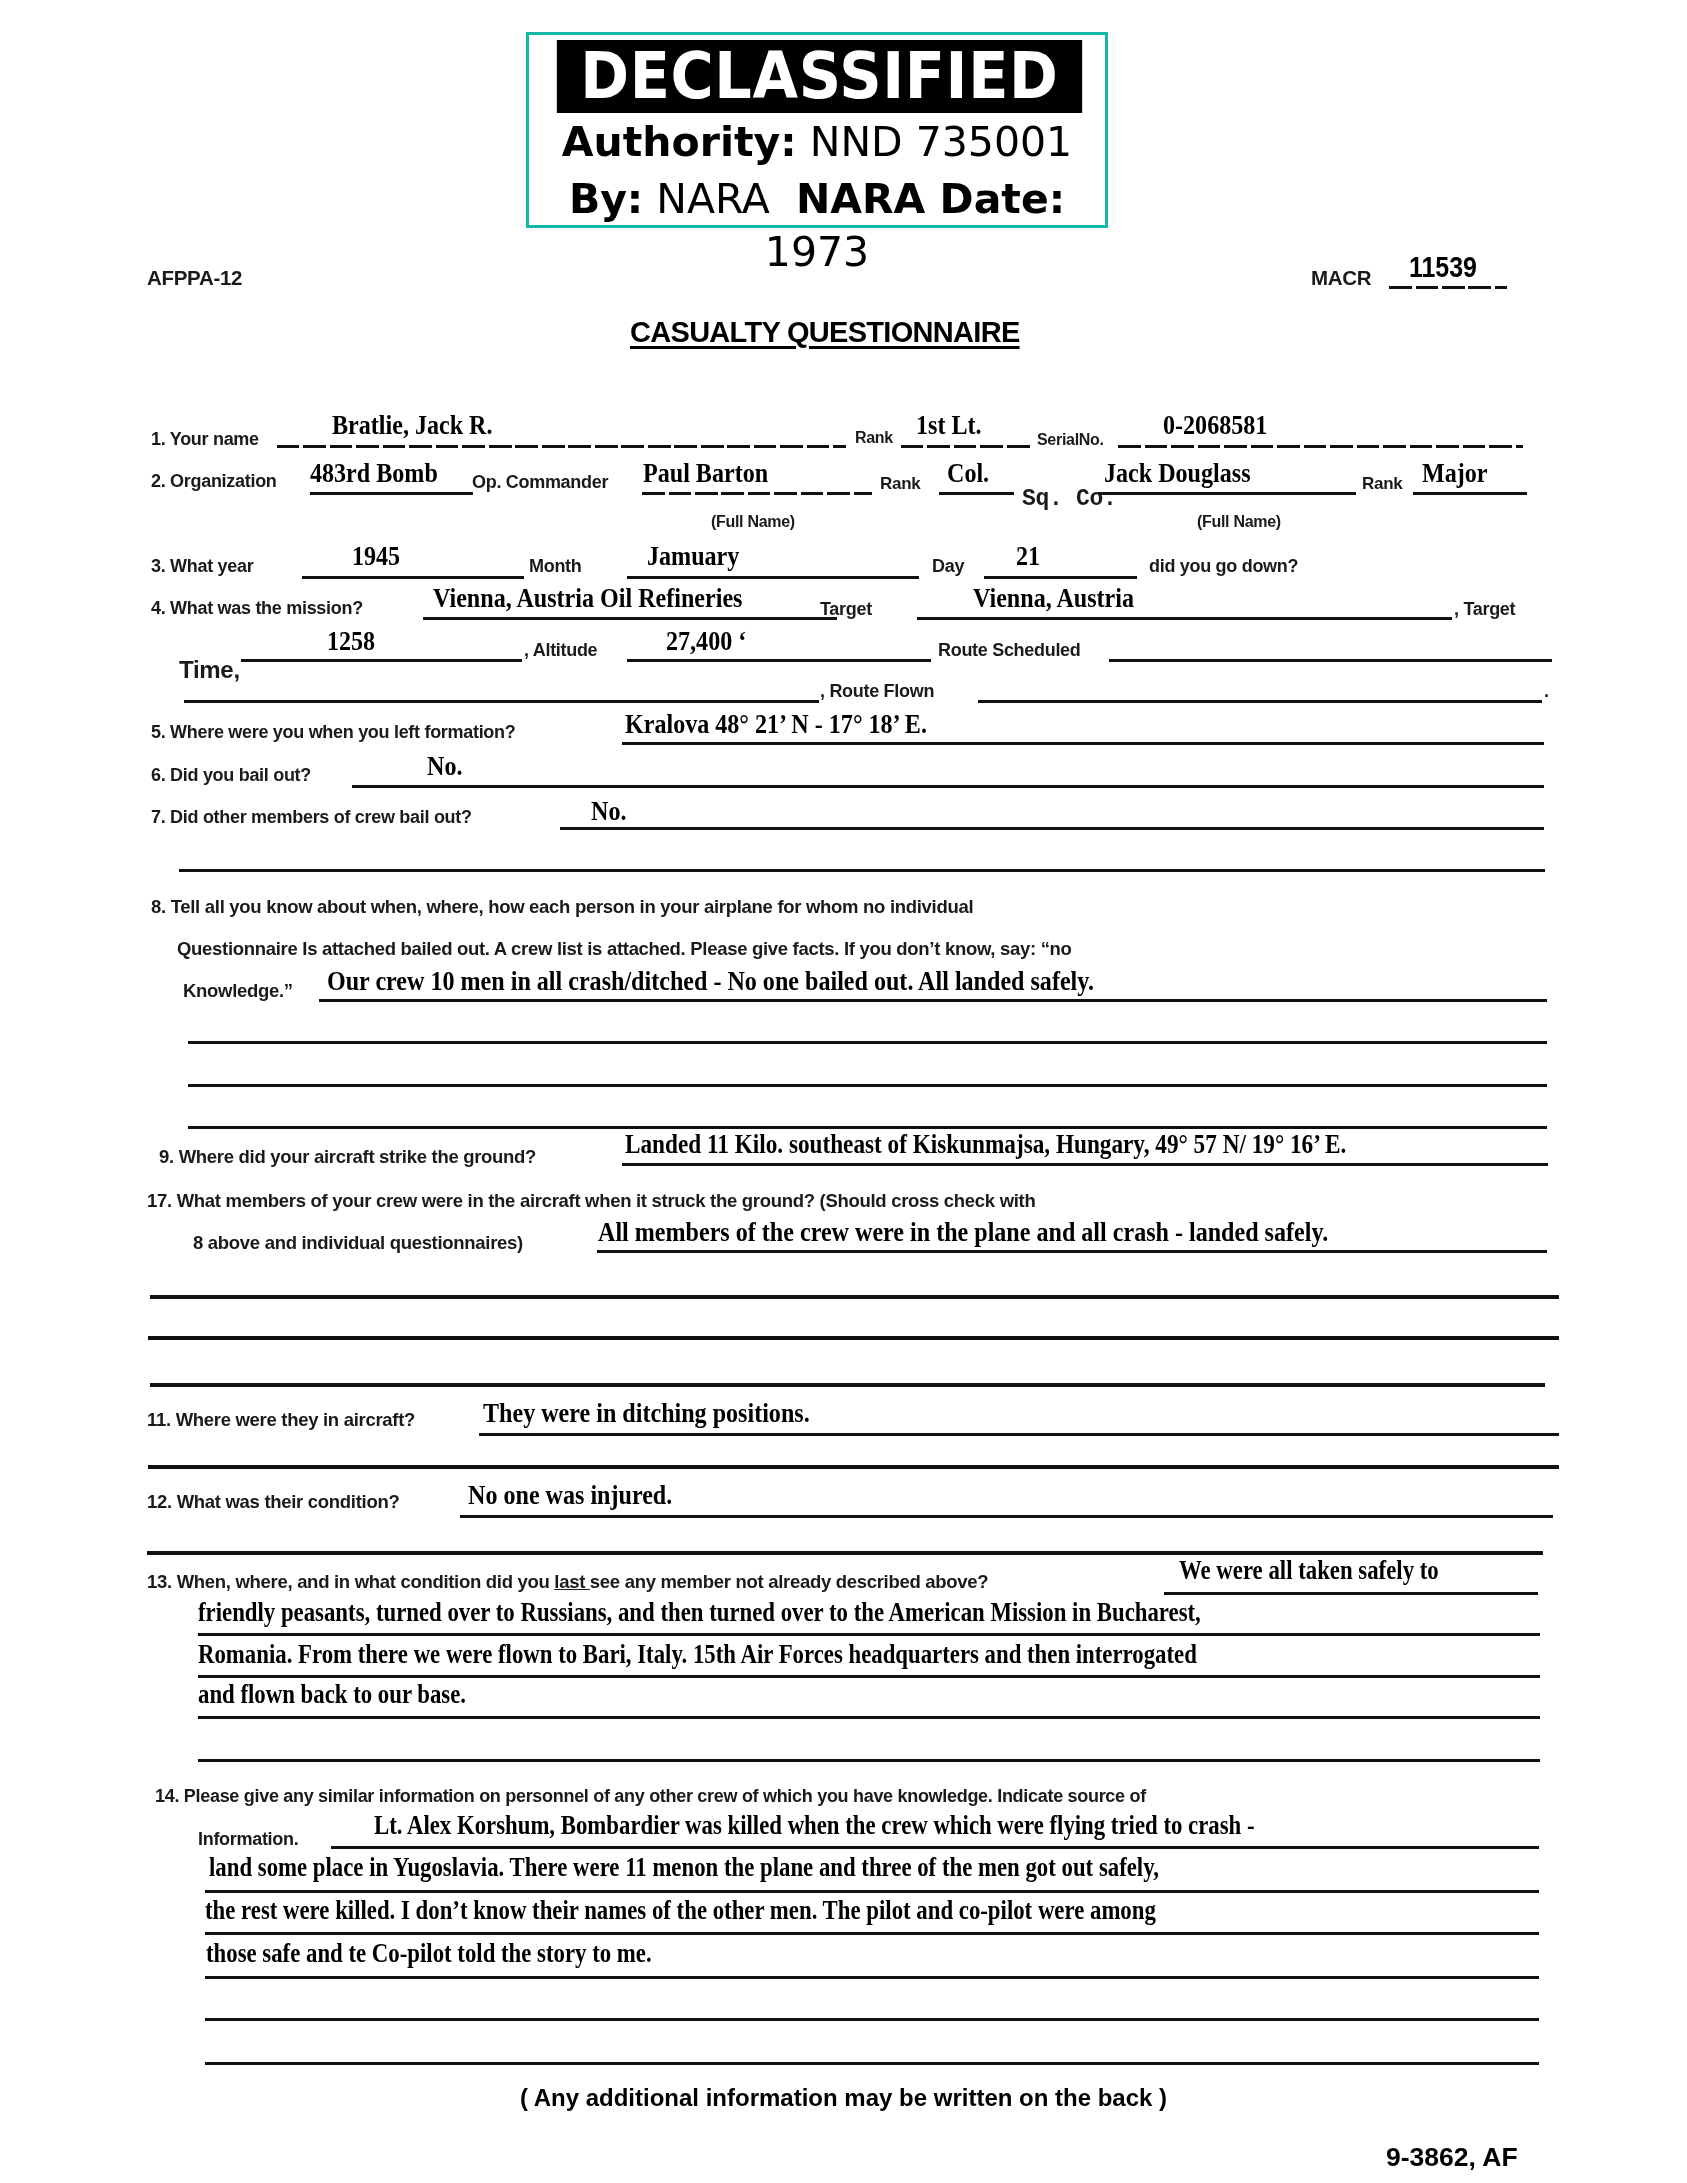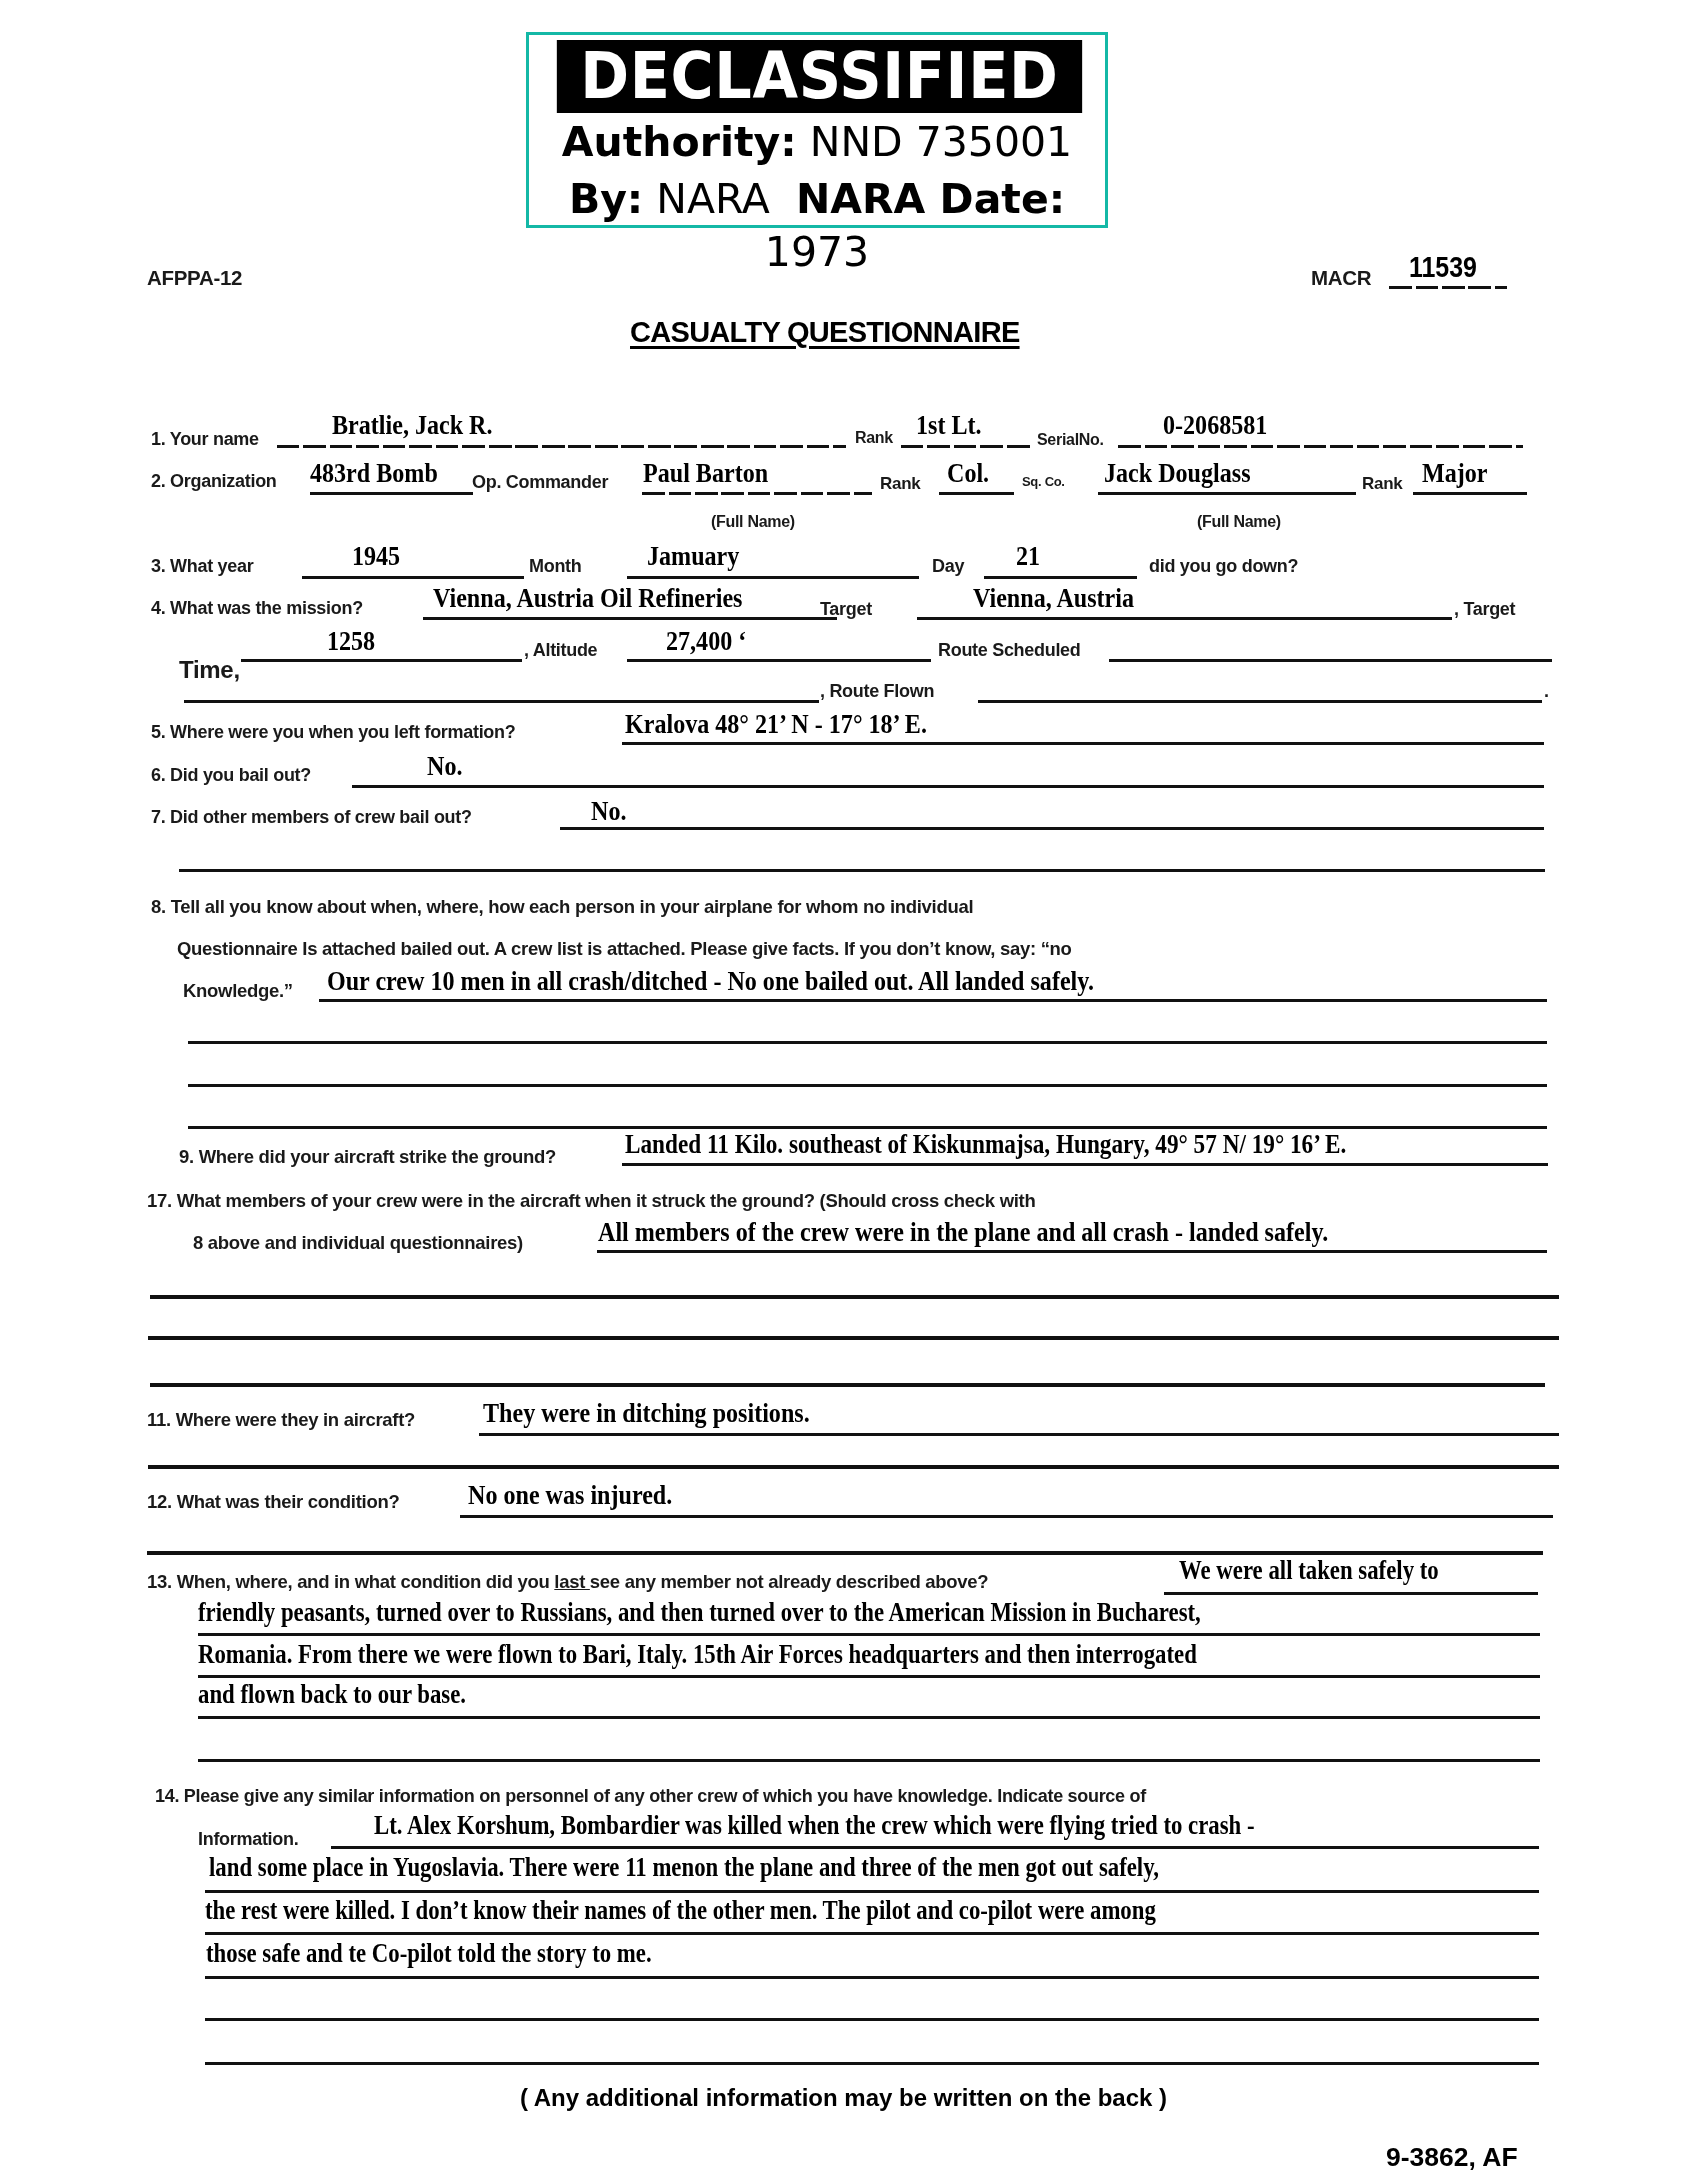--- a/index.html
+++ b/index.html
@@ -69,21 +69,21 @@
 
 <div class="lbl" style="left:151px; top:471px; font-size:18px;">2. Organization</div>
 <div class="ul" style="left:310px; top:492px; width:163px;"></div>
 <div class="ans" style="left: 310px; top: 457px; transform: scaleX(0.86);">483rd Bomb</div>
 <div class="lbl" style="left:472px; top:472px; font-size:18px;">Op. Commander</div>
 <div class="ul-dash" style="left:642px; top:492px; width:230px;"></div>
 <div class="ans" style="left: 643px; top: 457px; transform: scaleX(0.86);">Paul Barton</div>
 <div class="lbl" style="left:880px; top:474px; font-size:17px;">Rank</div>
 <div class="ul" style="left:939px; top:492px; width:75px;"></div>
 <div class="ans" style="left: 947px; top: 457px; transform: scaleX(0.86);">Col.</div>
-<div class="lbl" style="left:1022px; top:474px; font-size:13px;">Sq. Co.</div>
+<div class="lbl" style="left:1022px; top:486px; font-size:23px;font-family:Liberation Mono, monospace;">Sq. Co.</div>
 <div class="ul" style="left:1098px; top:492px; width:258px;"></div>
 <div class="ans" style="left: 1104px; top: 457px; transform: scaleX(0.86);">Jack Douglass</div>
 <div class="lbl" style="left:1362px; top:474px; font-size:17px;">Rank</div>
 <div class="ul" style="left:1413px; top:492px; width:114px;"></div>
 <div class="ans" style="left: 1422px; top: 457px; transform: scaleX(0.86);">Major</div>
 <div class="lbl lbl-sm" style="left:711px; top:513px;">(Full Name)</div>
 <div class="lbl lbl-sm" style="left:1197px; top:513px;">(Full Name)</div>
 
 <div class="lbl" style="left:151px; top:556px; font-size:18px;">3. What year</div>
 <div class="ul" style="left:302px; top:576px; width:222px;"></div>
@@ -135,21 +135,21 @@
 
 <div class="lbl" style="left:151px; top:896px; font-size:18.5px;">8. Tell all you know about when, where, how each person in your airplane for whom no individual</div>
 <div class="lbl" style="left:177px; top:938px; font-size:18.5px;">Questionnaire Is attached bailed out. A crew list is attached. Please give facts. If you don’t know, say: “no</div>
 <div class="lbl" style="left:183px; top:980px; font-size:18.5px;">Knowledge.”</div>
 <div class="ul" style="left:319px; top:999px; width:1228px;"></div>
 <div class="ans" style="left: 327px; top: 965px; transform: scaleX(0.86);">Our crew 10 men in all crash/ditched - No one bailed out. All landed safely.</div>
 <div class="ul" style="left:188px; top:1041px; width:1359px;"></div>
 <div class="ul" style="left:188px; top:1084px; width:1359px;"></div>
 <div class="ul" style="left:188px; top:1126px; width:1359px;"></div>
 
-<div class="lbl" style="left:159px; top:1146px; font-size:18.5px;margin-left:20px;">9. Where did your aircraft strike the ground?</div>
+<div class="lbl" style="left:159px; top:1146px; font-size:18.5px;">9. Where did your aircraft strike the ground?</div>
 <div class="ul" style="left:622px; top:1163px; width:926px;"></div>
 <div class="ans" style="left: 625px; top: 1129px; font-size: 27px; transform: scaleX(0.86);">Landed 11 Kilo. southeast of Kiskunmajsa, Hungary, 49° 57 N/ 19° 16’ E.</div>
 
 <div class="lbl" style="left:147px; top:1190px; font-size:18.5px;">17. What members of your crew were in the aircraft when it struck the ground? (Should  cross check with</div>
 <div class="lbl" style="left:193px; top:1232px; font-size:18.5px;">8 above  and individual questionnaires)</div>
 <div class="ul" style="left:597px; top:1250px; width:950px;"></div>
 <div class="ans" style="left: 598px; top: 1216px; transform: scaleX(0.86);">All members of the crew were in the plane and all crash - landed safely.</div>
 <div class="ul" style="left:150px; top:1295px; width:1409px; height:4px;"></div>
 <div class="ul" style="left:148px; top:1336px; width:1411px; height:4px;"></div>
 <div class="ul" style="left:150px; top:1383px; width:1395px; height:4px;"></div>

